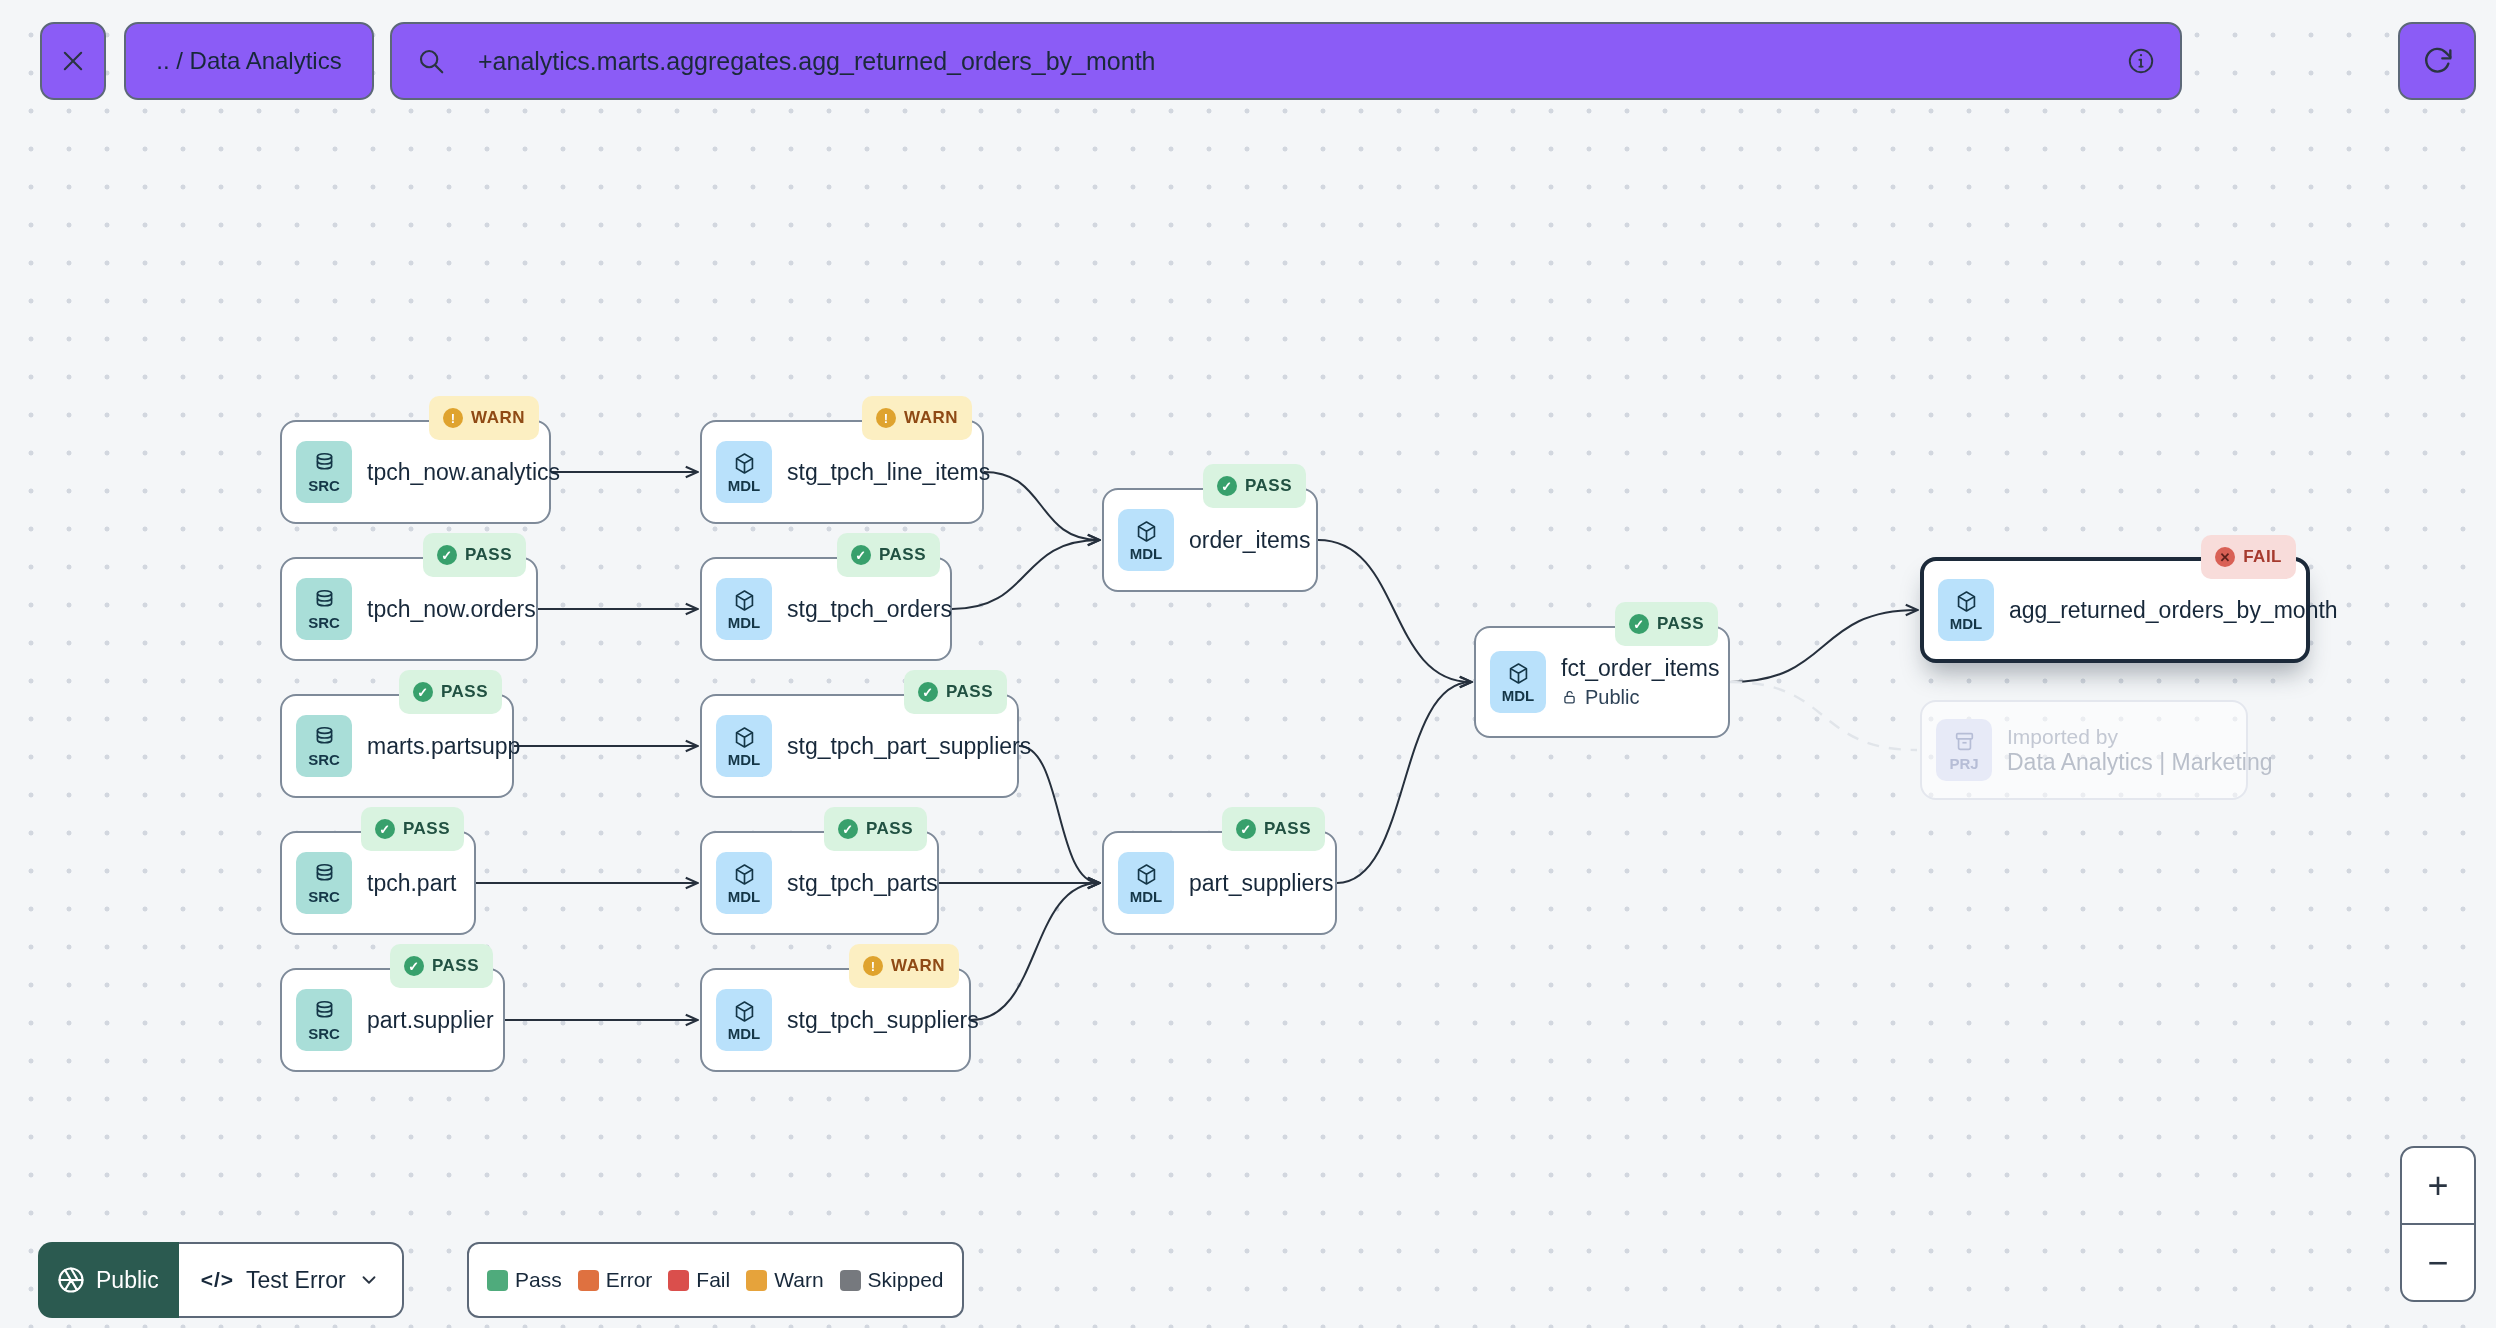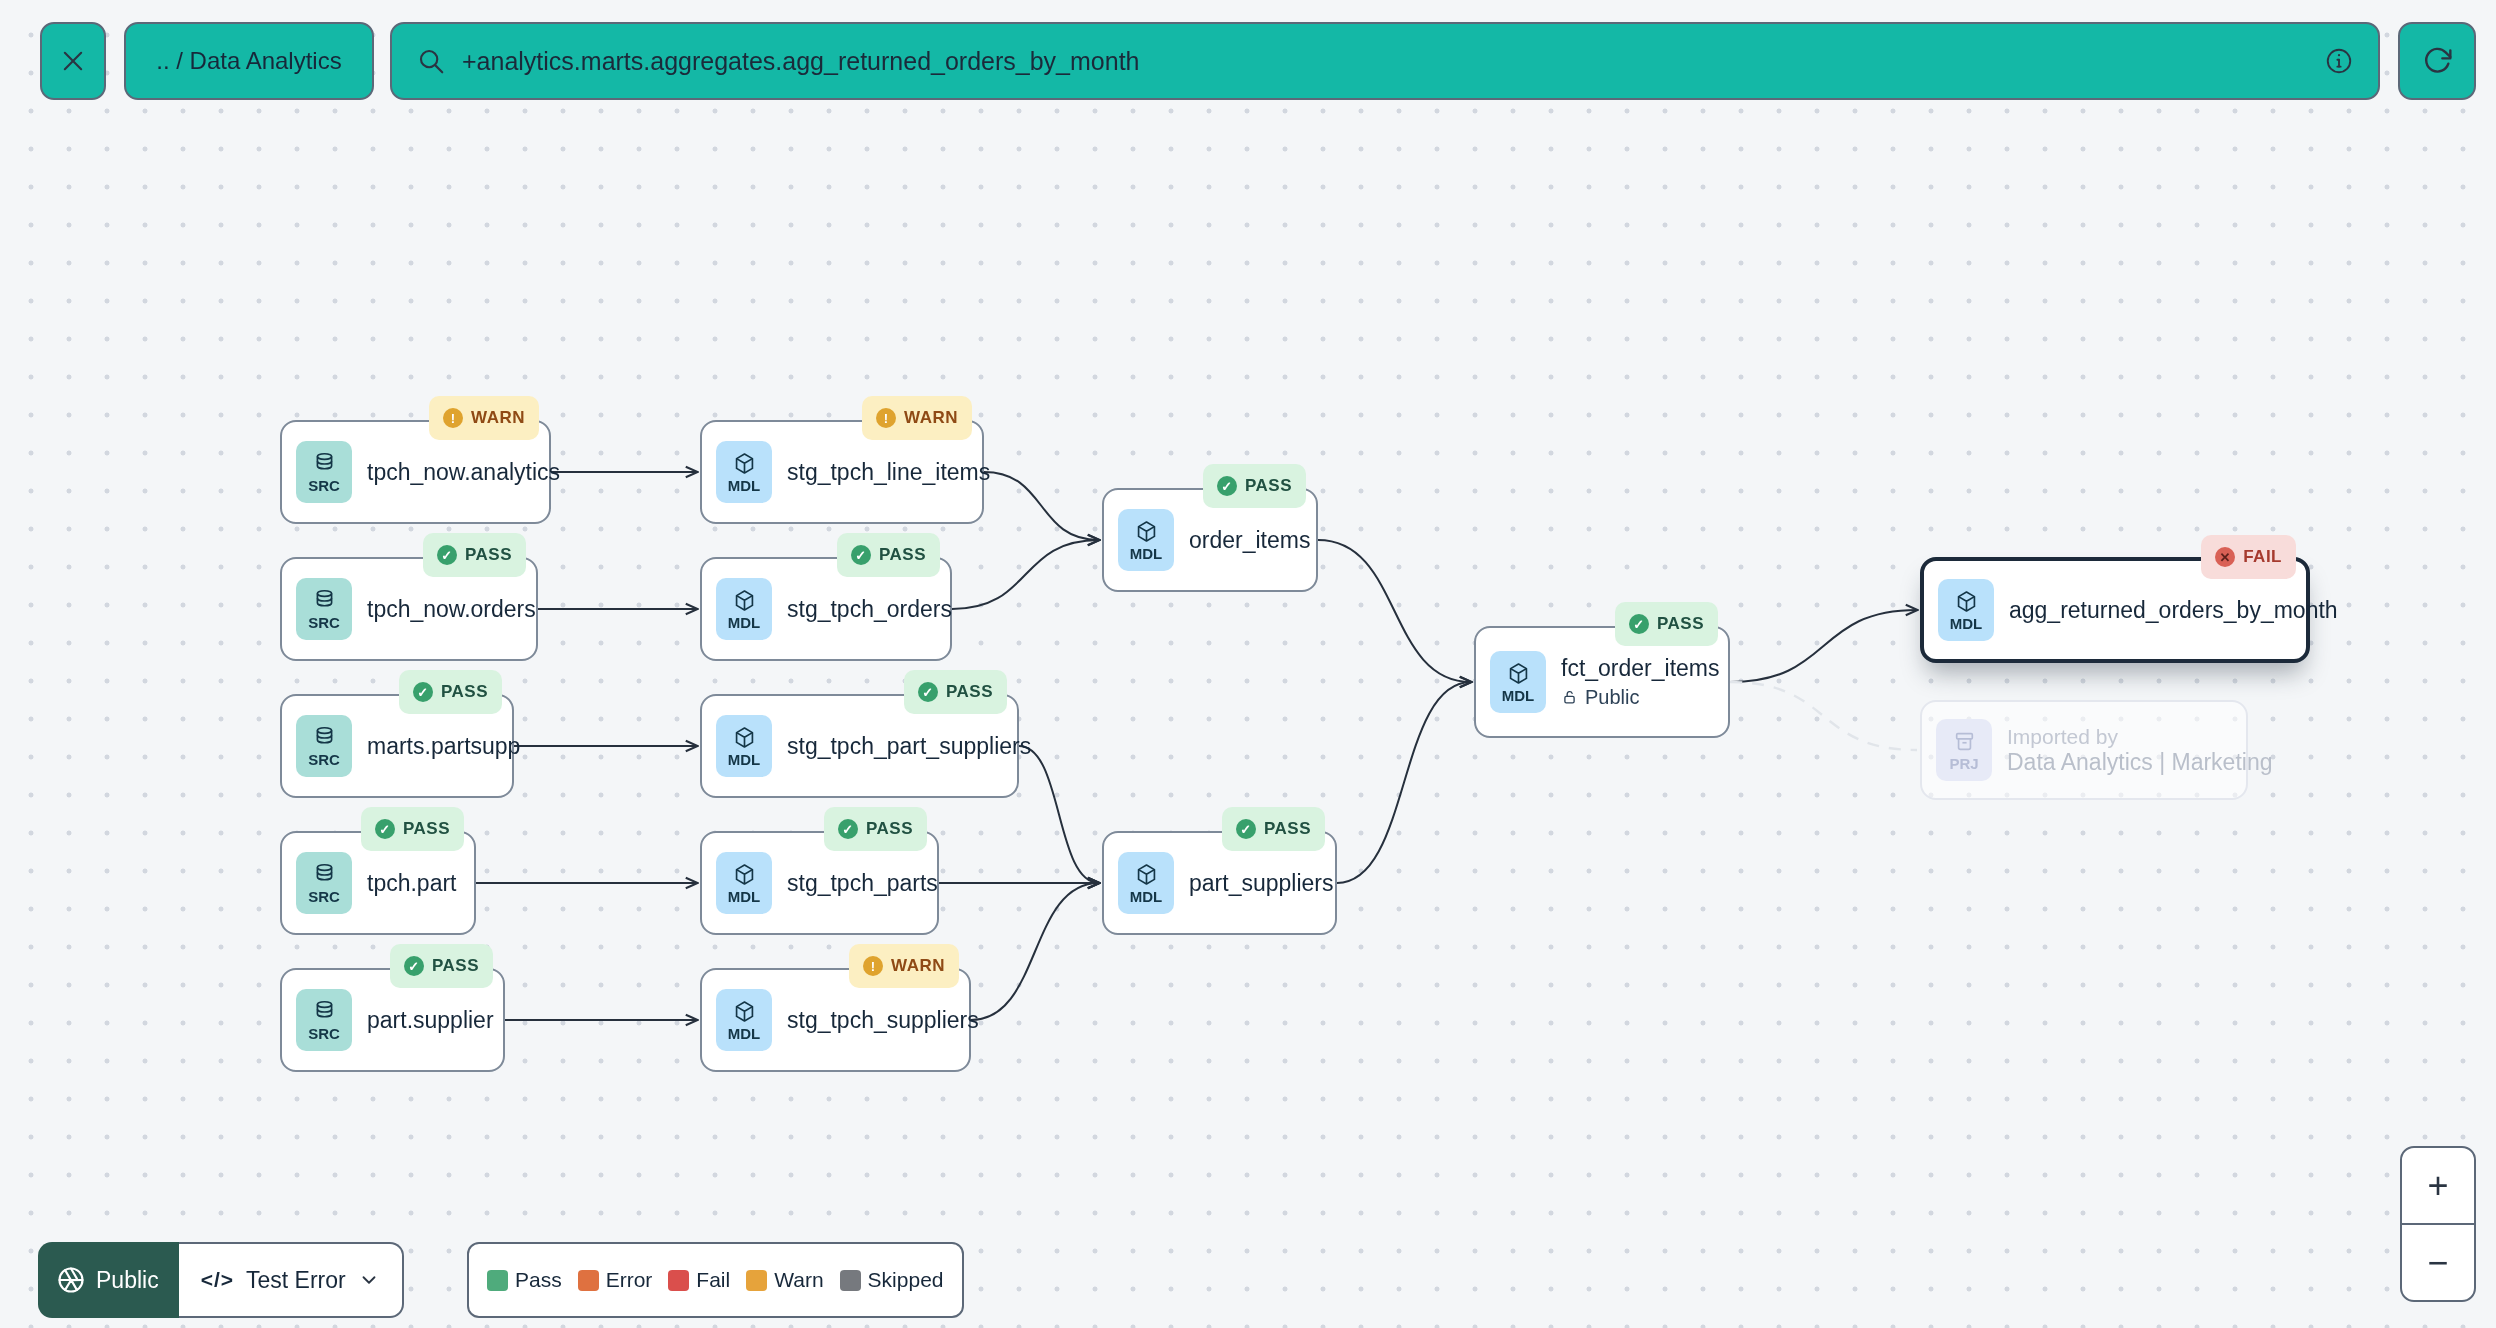--- a/index.html
+++ b/index.html
@@ -6,28 +6,28 @@
   html,body { width:2496px; height:1328px; }
   body {
     position:relative; overflow:hidden;
     font-family:"Liberation Sans", sans-serif;
     background-color:#f4f6f8;
     background-image:radial-gradient(circle, #d2d7df 2.2px, transparent 2.8px);
     background-size:38px 38px; background-position:12px 16px;
     color:#17283a;
   }
   .btn {
-    position:absolute; background:#14b8a6; border:2px solid #5c6878; border-radius:14px;
+    position:absolute; background:#8b5cf6; border:2px solid #5c6878; border-radius:14px;
     display:flex; align-items:center; justify-content:center; cursor:pointer;
   }
   .icon svg { display:block; }
   
   #close-btn { left:40px; top:22px; width:66px; height:78px; }
   #breadcrumb-btn { left:124px; top:22px; width:250px; height:78px; font-size:24px; }
-  #search-box { left:390px; top:22px; width:1990px; height:78px; justify-content:center; padding:0 24px; gap:16px; cursor:text; }
+  #search-box { left:390px; top:22px; width:1792px; height:78px; justify-content:center; padding:0 24px; gap:32px; cursor:text; }
   #search-input { flex:1; border:none; outline:none; font-size:25px; color:#1b2a3a; font-family:inherit; background:transparent; }
   #refresh-btn { left:2398px; top:22px; width:78px; height:78px; }
   
   #edges { left:0; top:0; width:2496px; height:1328px; position:absolute; }
   .node {
     position:absolute; background:#fff; border:2px solid #7e8a99; border-radius:16px;
     display:flex; align-items:center; gap:15px; padding:0 16px 0 14px; cursor:pointer;
   }
   .node.selected { border:4px solid #1c2a3a; box-shadow:0 16px 24px -6px rgba(25,39,54,.35); }
   .node.faded { border-color:#e4e7ee; background:rgba(255,255,255,.55); box-shadow:none; cursor:default; }

